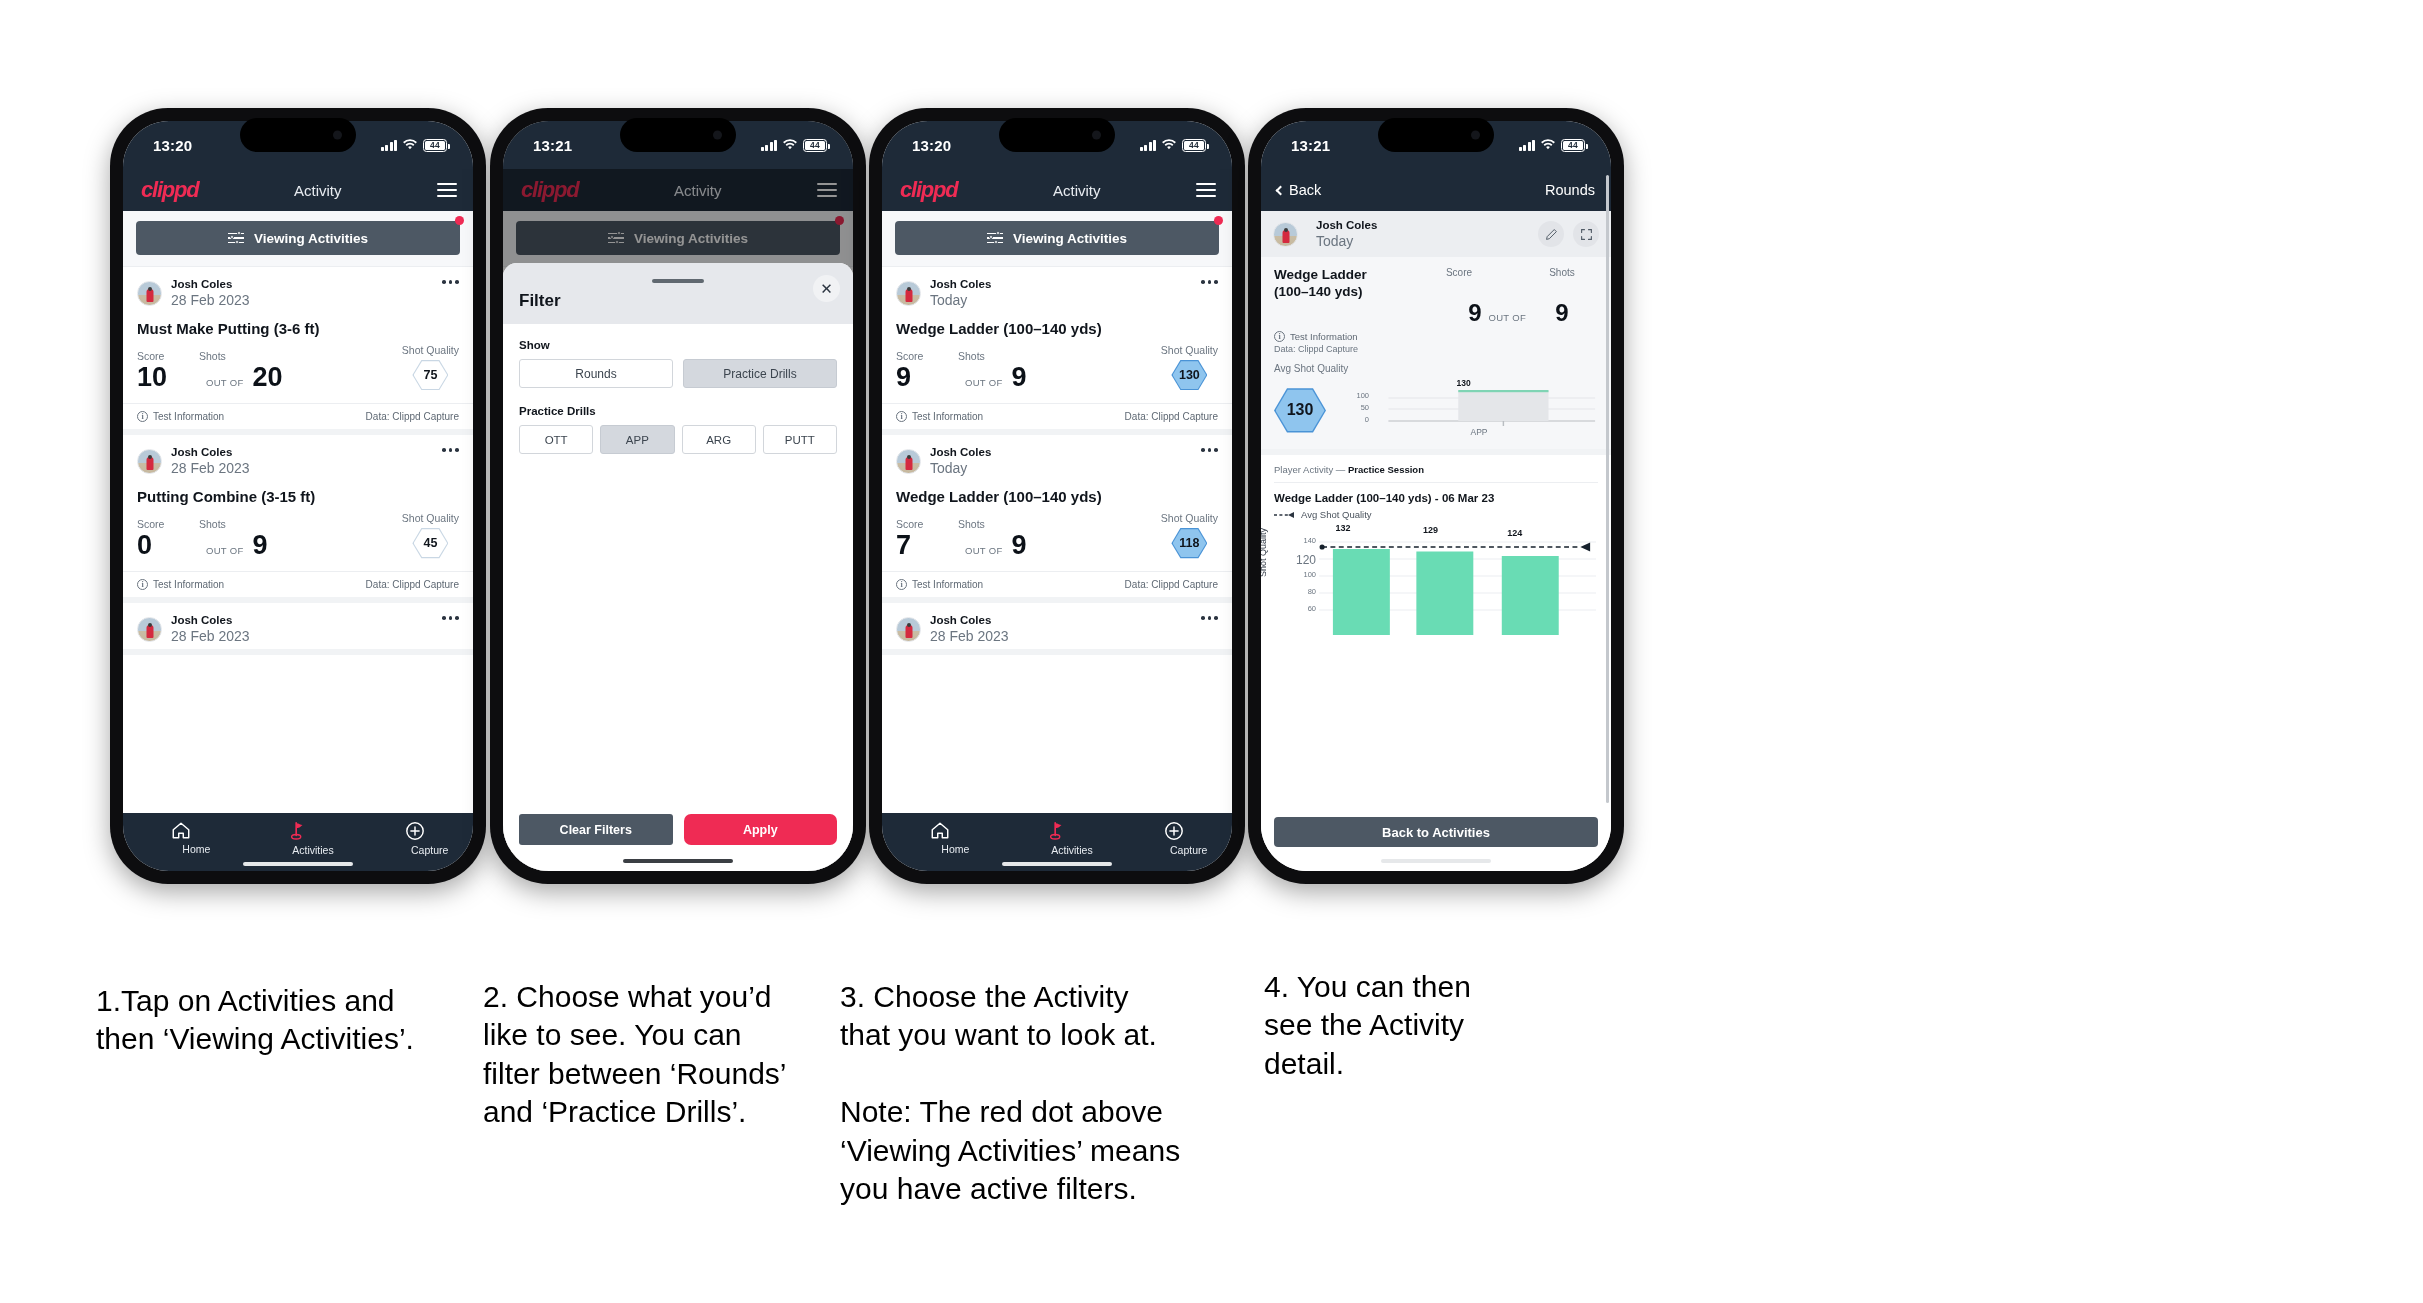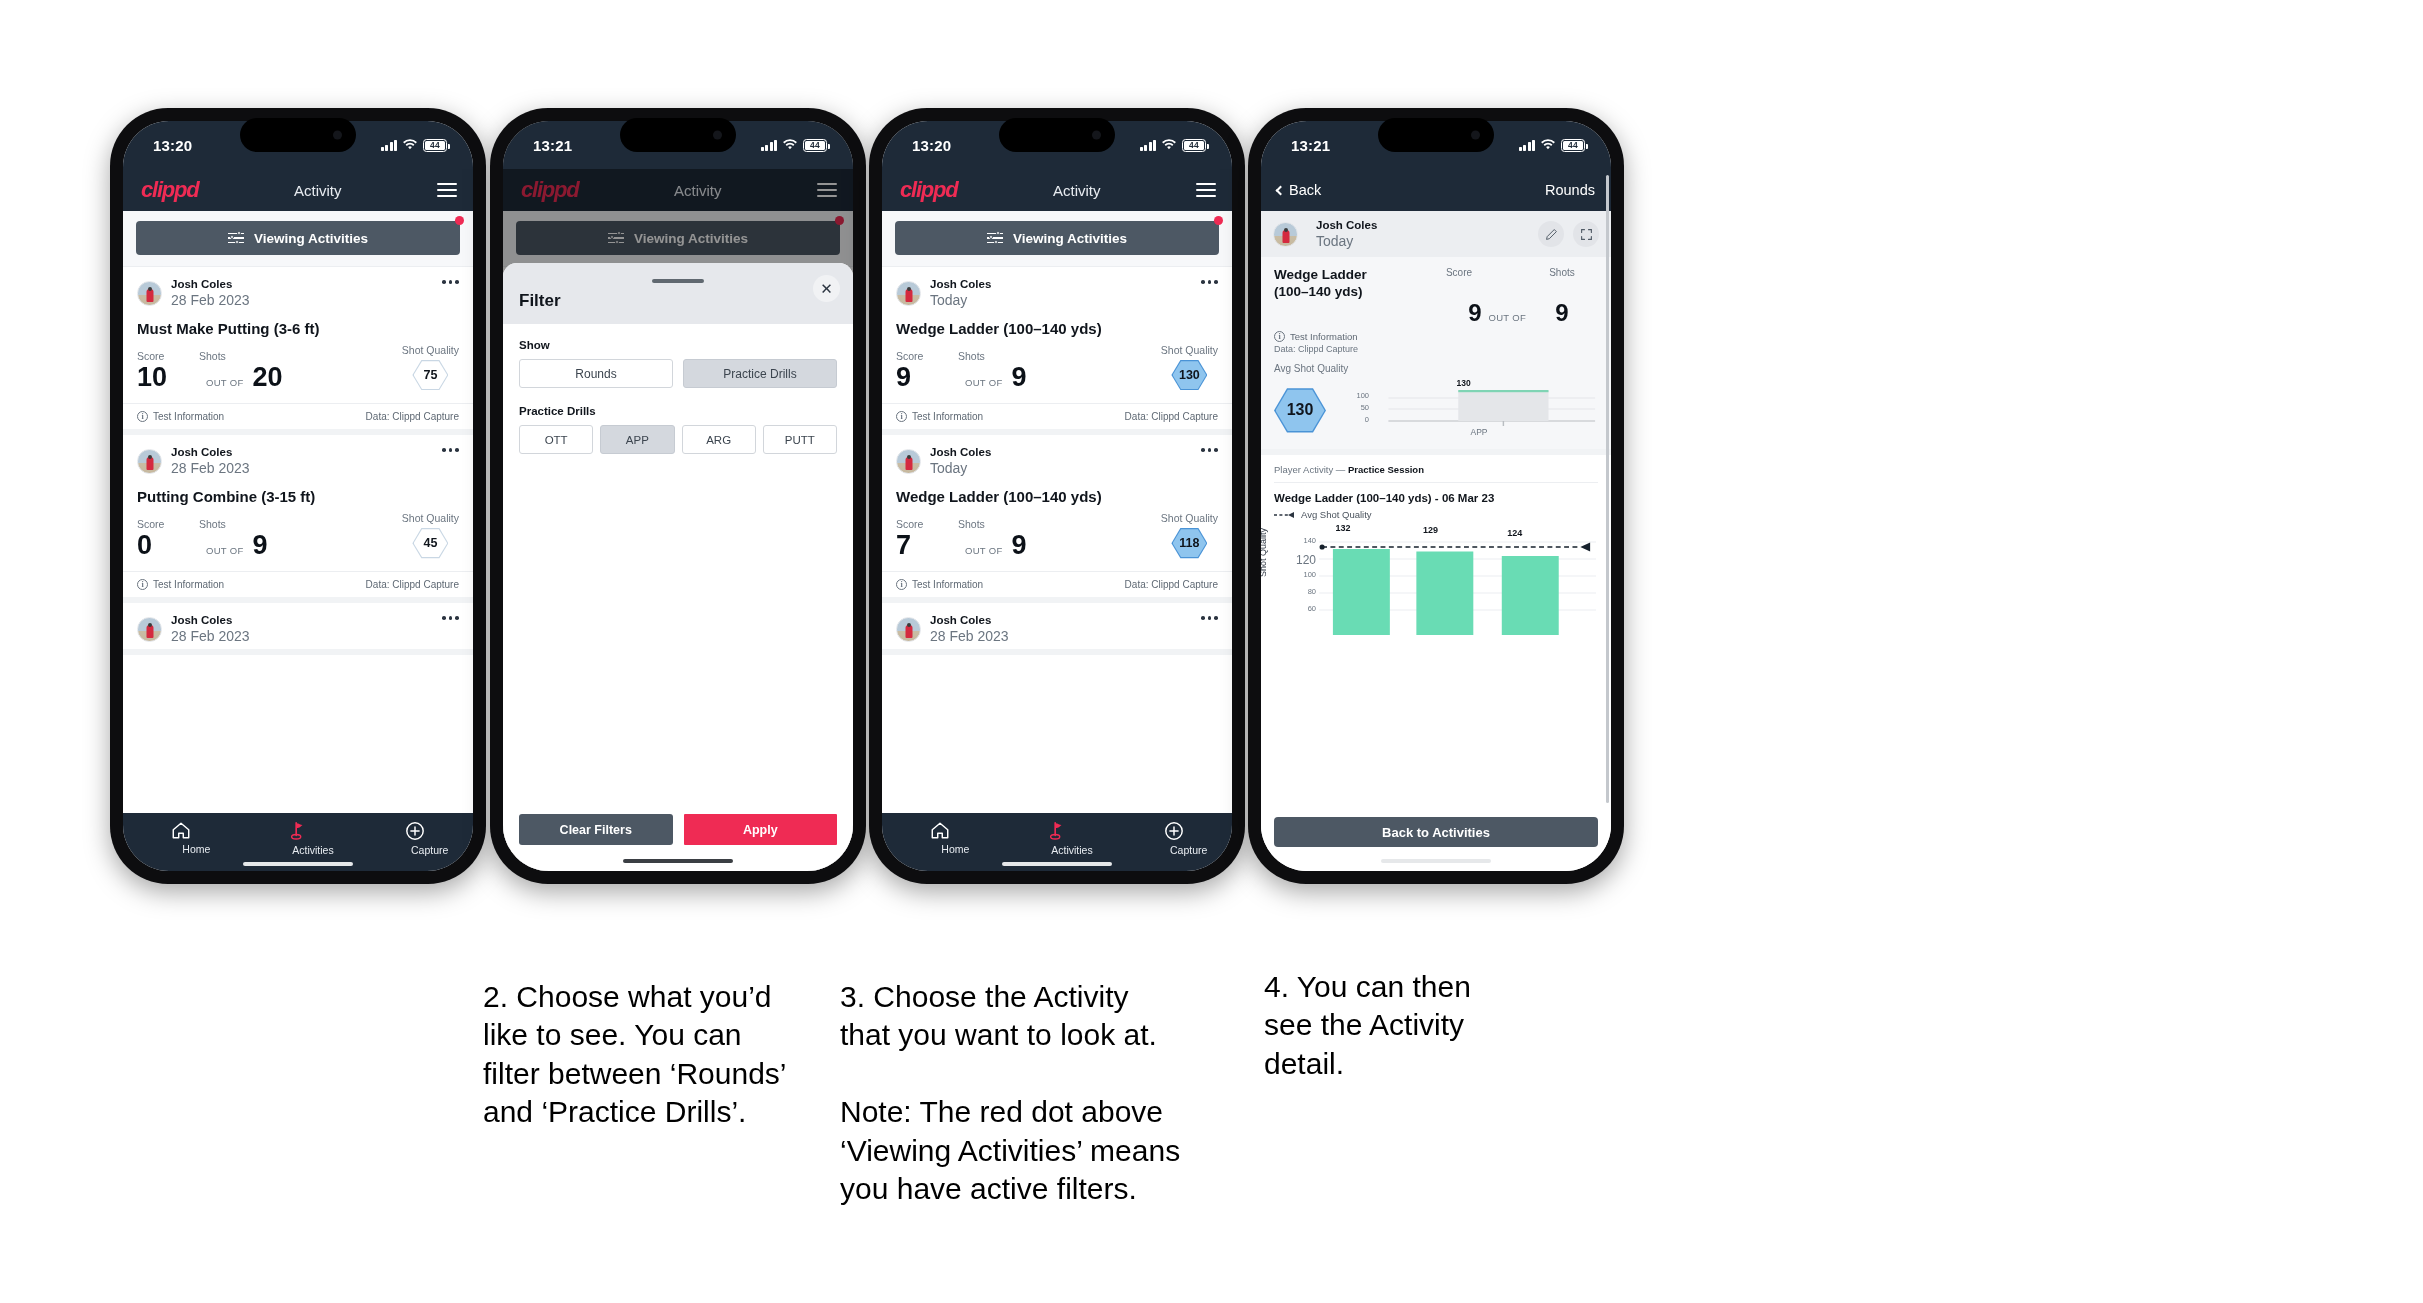--- a/index.html
+++ b/index.html
@@ -225,21 +225,21 @@
   }
   .seg4 .sgbtn.sel { background: #d4d8de; border-color: #c6cbd2; }
   .sheet-foot { display: flex; gap: 11px; padding: 0 16px 26px; }
   .btn-clear {
     flex: 1 1 0; height: 31px; background: #4d5864; color: #fff;
     font-size: 12.5px; font-weight: bold; border-radius: 3px;
     display: flex; align-items: center; justify-content: center;
   }
   .btn-apply {
     flex: 1 1 0; height: 31px; background: #ef2b54; color: #fff;
-    font-size: 12.5px; font-weight: bold; border-radius: 1px;
+    font-size: 12.5px; font-weight: bold; border-radius: 7px;
     display: flex; align-items: center; justify-content: center;
   }
 
   
   .navbar4 {
     height: 42px; background: #1e2a38;
     display: flex; align-items: center; justify-content: space-between;
     padding: 0 16px; flex: 0 0 auto; color: #fff; font-size: 14.5px;
   }
   .navbar4 .back { display: flex; align-items: center; gap: 5px; }
@@ -888,20 +888,22 @@
           <div style="position:absolute;left:46%;top:0px;font-size:9px;font-weight:bold;color:#10151c">129</div>
           <div style="position:absolute;left:72%;top:3px;font-size:9px;font-weight:bold;color:#10151c">124</div>
         </div>
       </div>
       <div class="scrollidx"></div>
       <div class="backbtn">Back to Activities</div>
       <div class="homebar" style="bottom:8px;z-index:16"></div>
     </div>
   </div>
 
+  <div class="cap" style="left:96px; top:982px; width:370px;">1.Tap on Activities and
+then ‘Viewing Activities’.</div>
   <div class="cap" style="left:483px; top:978px; width:330px;">2. Choose what you’d
 like to see. You can
 filter between ‘Rounds’
 and ‘Practice Drills’.</div>
   <div class="cap" style="left:840px; top:978px; width:380px;">3. Choose the Activity
 that you want to look at.
 
 Note: The red dot above
 ‘Viewing Activities’ means
 you have active filters.</div>

